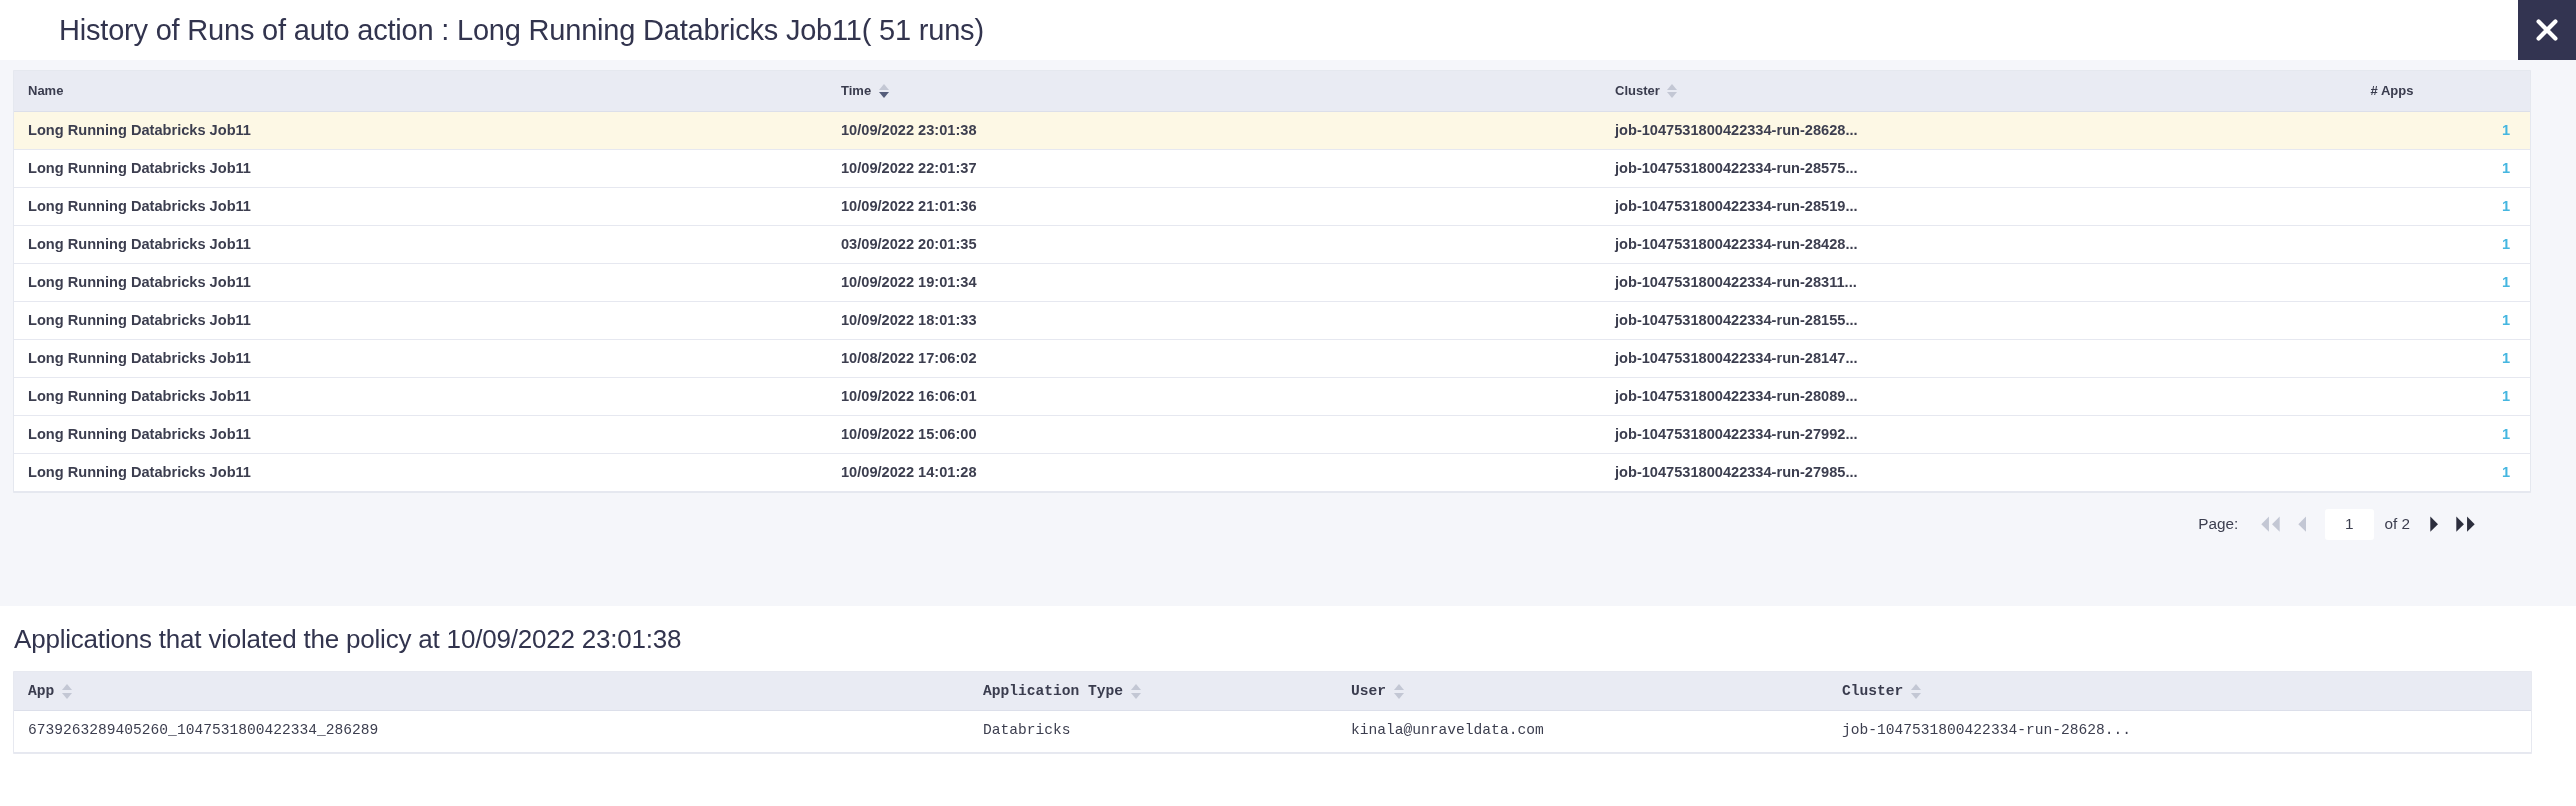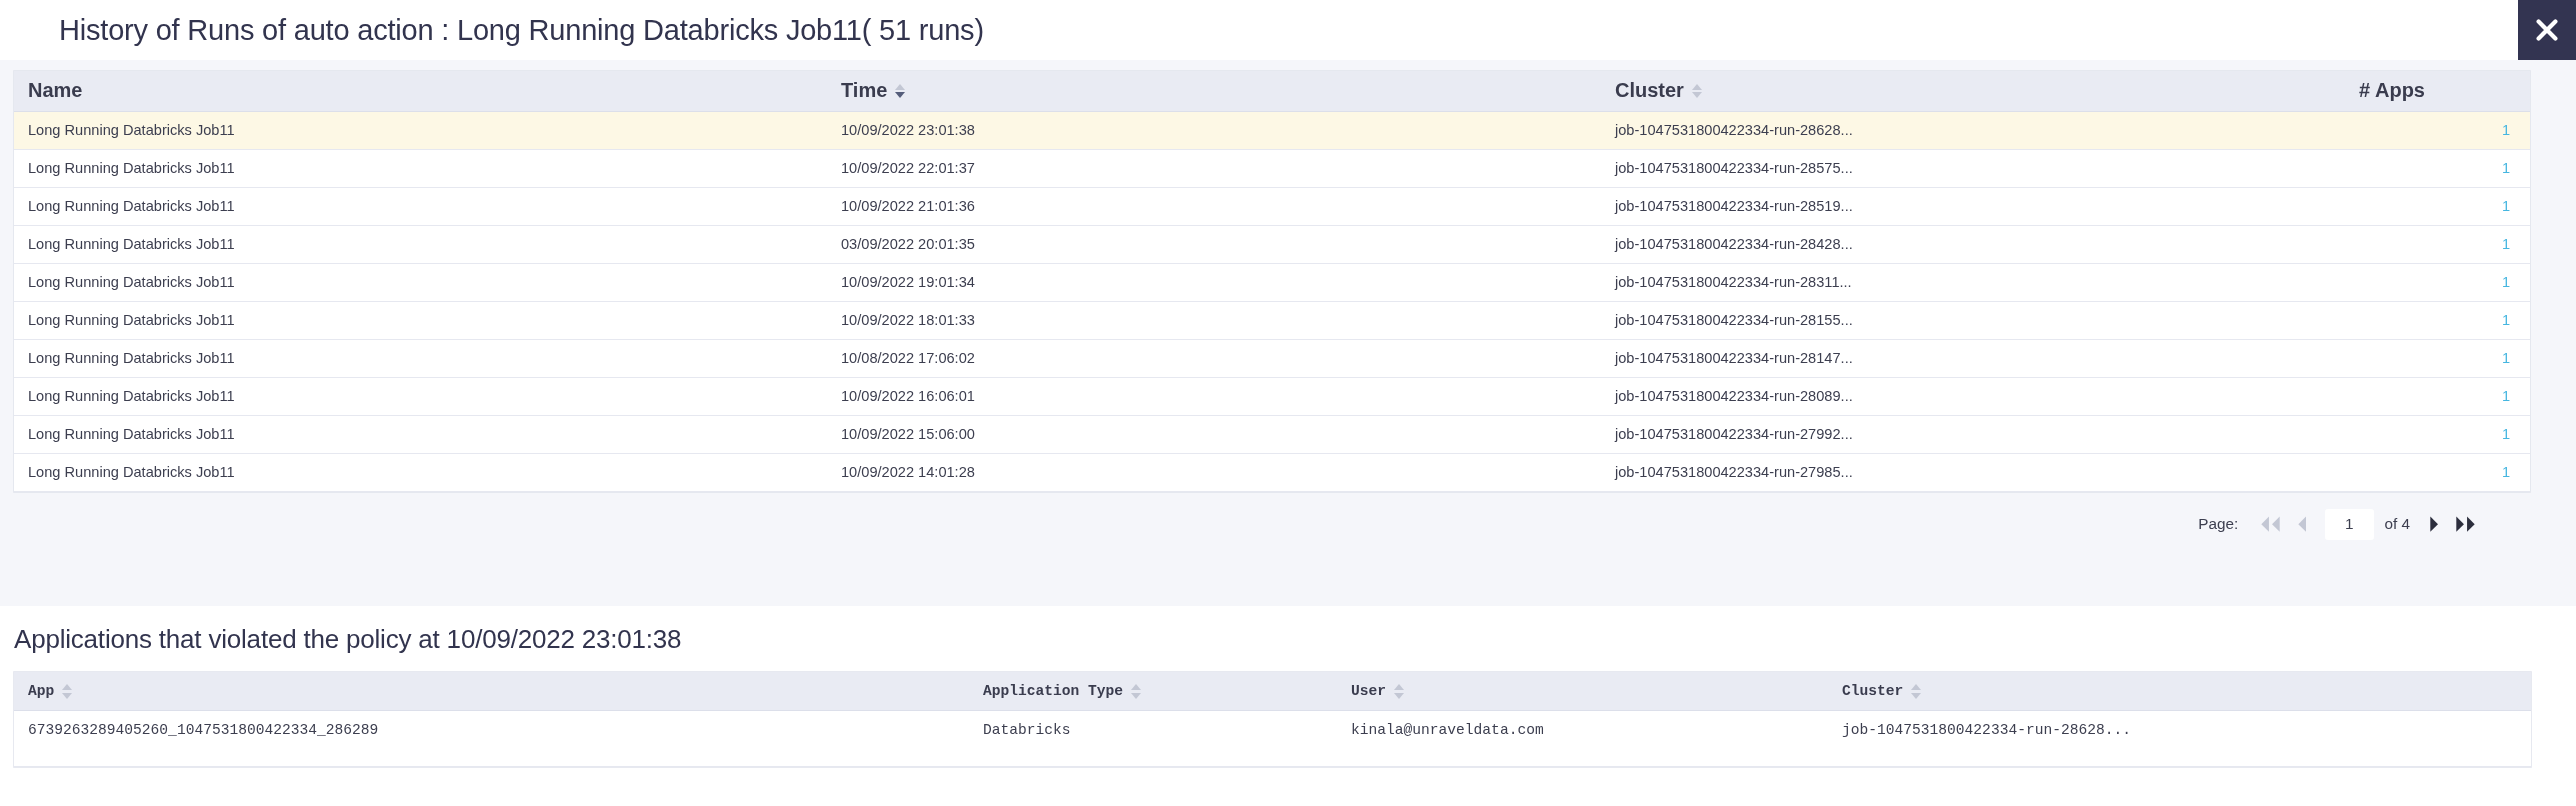--- a/index.html
+++ b/index.html
@@ -61,21 +61,21 @@
   table.grid {
     width: 2516px;
     border-collapse: collapse;
     table-layout: fixed;
     background: #ffffff;
     box-shadow: 0 0 0 0.8px #e2e4ed;
   }
   table.grid thead th {
     background: #e9ebf3;
     height: 40px;
-    font-size: 20px;
+    font-size: 13px;
     font-weight: bold;
     color: #3a3c4e;
     text-align: left;
     padding: 0 0 0 14px;
     vertical-align: middle;
     white-space: nowrap;
     border-bottom: 0.8px solid #dcdfea;
   }
   table.grid thead th.right {
     text-align: center;
@@ -102,20 +102,21 @@
   table.grid tbody td {
     height: 37px;
     font-size: 14.6px;
     color: #3c3e4f;
     padding: 0 0 0 14px;
     border-bottom: 0.8px solid #e6e8f0;
     white-space: nowrap;
     overflow: hidden;
     text-overflow: ellipsis;
     vertical-align: middle;
+    font-weight: bold;
   }
   table.grid tbody tr.highlight td { background: #fdf8e5; }
   table.grid tbody td.apps {
     text-align: right;
     padding-right: 20px;
   }
   td.apps a {
     color: #45b6e0;
     text-decoration: none;
     cursor: pointer;
@@ -193,21 +194,21 @@
     text-align: left;
     padding: 0 0 0 14px;
     vertical-align: middle;
     white-space: nowrap;
     border-bottom: 0.8px solid #dcdfea;
   }
   table.grid2 tbody td {
     height: 37px;
     font-size: 14.6px;
     color: #3c3e4f;
-    padding: 0 0 18px 14px;
+    padding: 0 0 4px 14px;
     border-bottom: 0.8px solid #e6e8f0;
     white-space: nowrap;
     overflow: hidden;
     text-overflow: ellipsis;
     vertical-align: middle;
   }
 </style>
 </head>
 <body>
 
@@ -343,21 +344,21 @@
       <span class="pg-btn disabled">
         <span>
           <svg width="12.3" height="18.4" viewBox="0 0 16 24">
             <path d="M13 2 L13 22 L3 12 Z" fill="#c3c7d4"></path>
           </svg>
         </span>
       </span>
 
       <input class="page-input" type="text" value="1" style="">
 
-      <span class="pg-of">of 4</span>
+      <span class="pg-of">of 2</span>
 
       <span class="pg-btn">
         <span>
           <svg width="12.3" height="18.4" viewBox="0 0 16 24">
             <path d="M3 2 L3 22 L13 12 Z" fill="#2c2e3d"></path>
           </svg>
         </span>
       </span>
 
       <span class="pg-btn">

